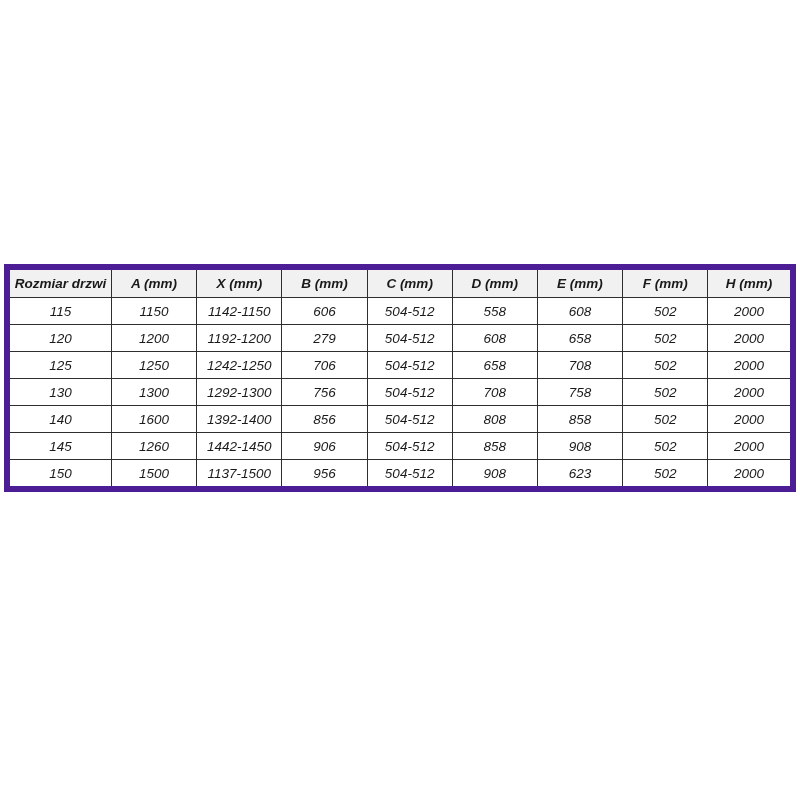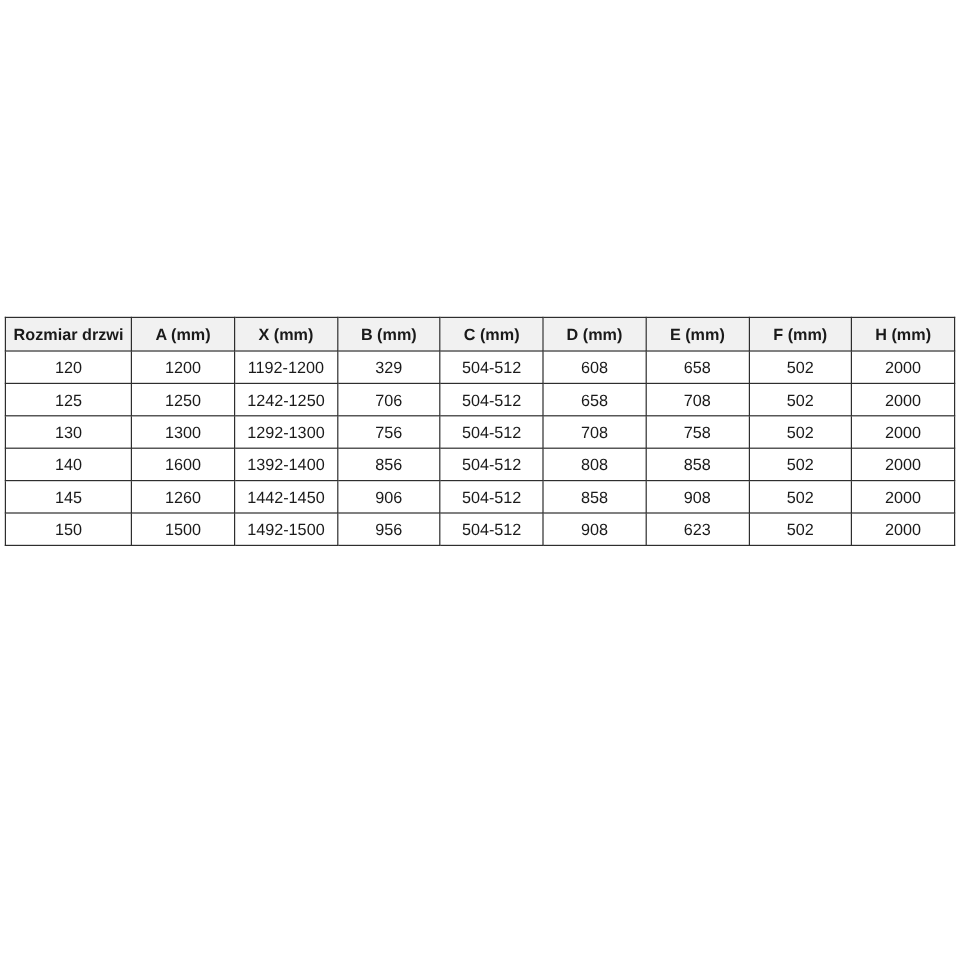--- a/index.html
+++ b/index.html
@@ -20,21 +20,22 @@
   .table-wrap {
     position: absolute;
     left: 4px;
     top: 264px;
     width: 792px;
   }
   table.size-table {
     width: 100%;
     border-collapse: collapse;
     table-layout: fixed;
-    border: 1px solid #4c1d95;
+    border: 6px solid #4c1d95;
+    font-style: italic;
   }
   table.size-table th,
   table.size-table td {
     border: 1px solid #2e2e2e;
     text-align: center;
     vertical-align: middle;
     font-size: 13.5px;
     color: #1a1a1a;
     padding: 0;
     height: 26px;
@@ -77,24 +78,35 @@
           <th>B (mm)</th>
           <th>C (mm)</th>
           <th>D (mm)</th>
           <th>E (mm)</th>
           <th>F (mm)</th>
           <th>H (mm)</th>
         </tr>
       </thead>
       <tbody id="table-body">
           <tr>
+            <td>115</td>
+            <td>1150</td>
+            <td>1142-1150</td>
+            <td>606</td>
+            <td>504-512</td>
+            <td>558</td>
+            <td>608</td>
+            <td>502</td>
+            <td>2000</td>
+          </tr>
+          <tr>
             <td>120</td>
             <td>1200</td>
             <td>1192-1200</td>
-            <td>329</td>
+            <td>279</td>
             <td>504-512</td>
             <td>608</td>
             <td>658</td>
             <td>502</td>
             <td>2000</td>
           </tr>
           <tr>
             <td>125</td>
             <td>1250</td>
             <td>1242-1250</td>
@@ -134,21 +146,21 @@
             <td>906</td>
             <td>504-512</td>
             <td>858</td>
             <td>908</td>
             <td>502</td>
             <td>2000</td>
           </tr>
           <tr>
             <td>150</td>
             <td>1500</td>
-            <td>1492-1500</td>
+            <td>1137-1500</td>
             <td>956</td>
             <td>504-512</td>
             <td>908</td>
             <td>623</td>
             <td>502</td>
             <td>2000</td>
           </tr>
         </tbody>
     </table>
   </div>

